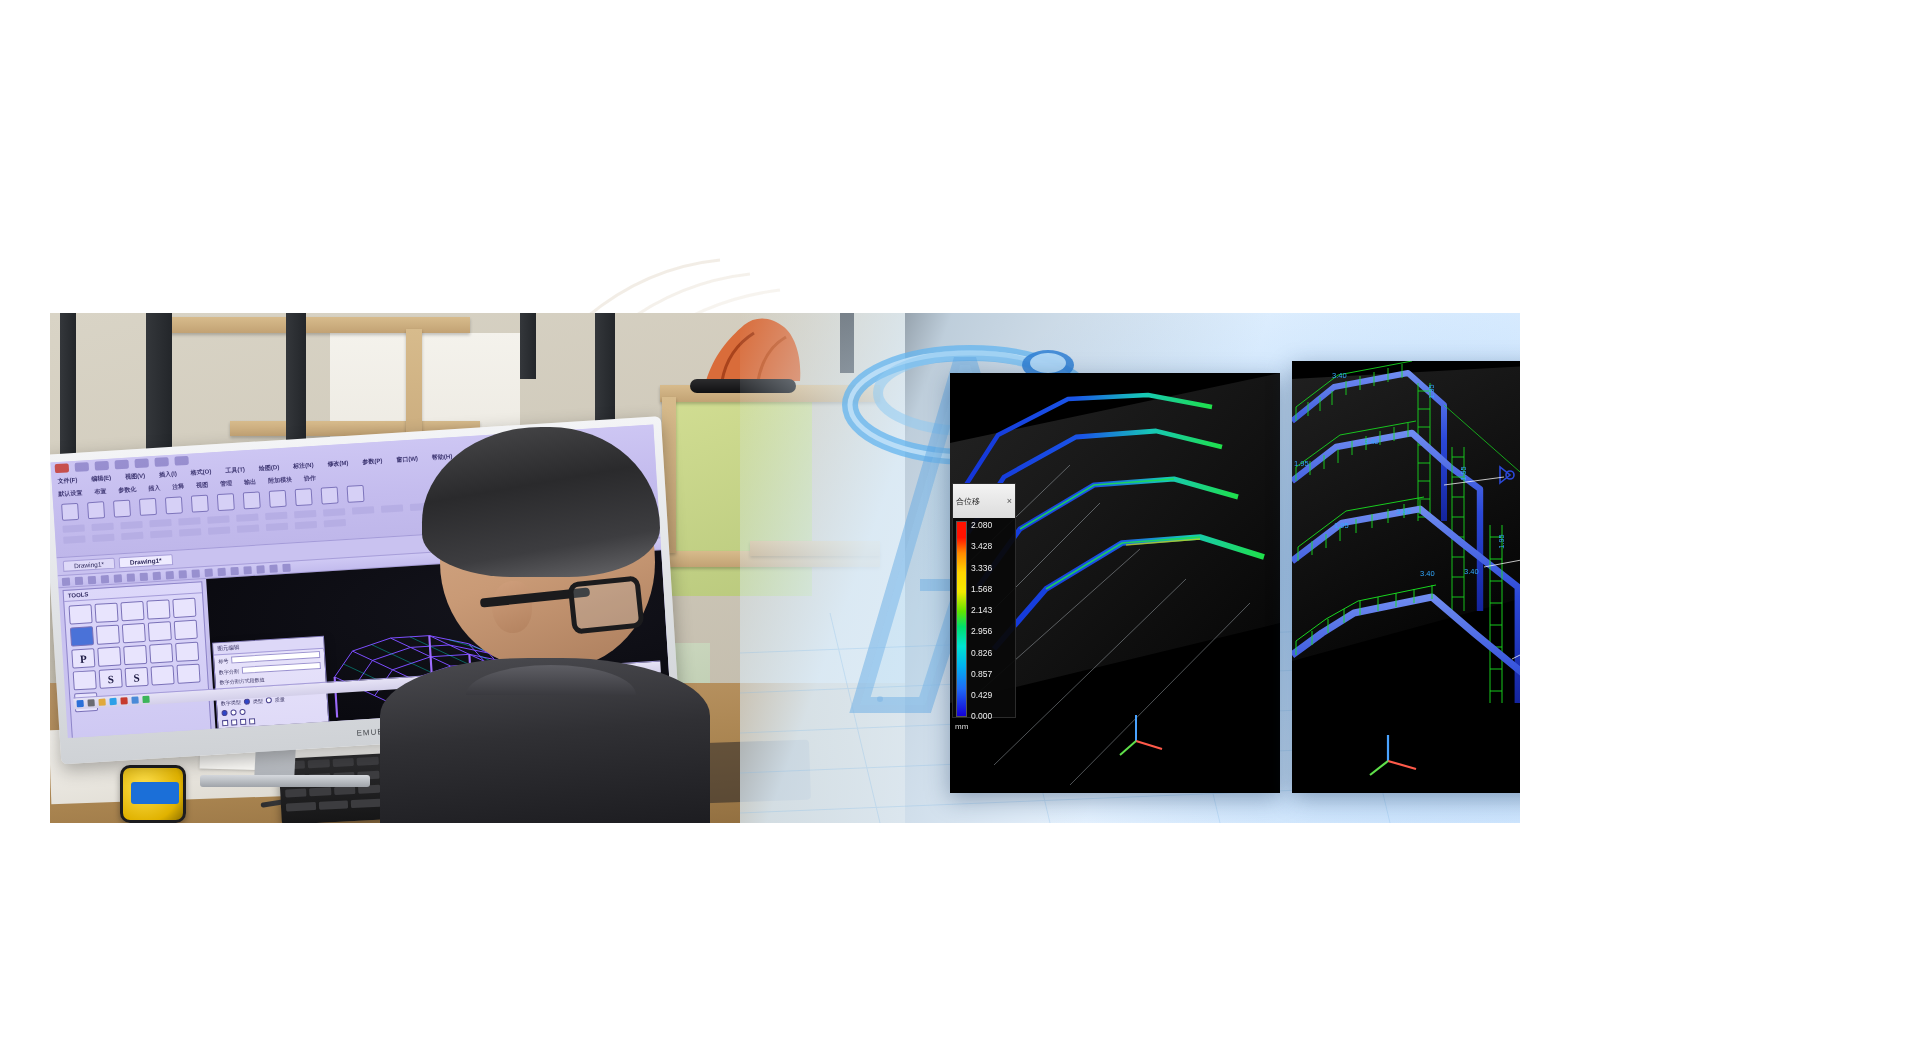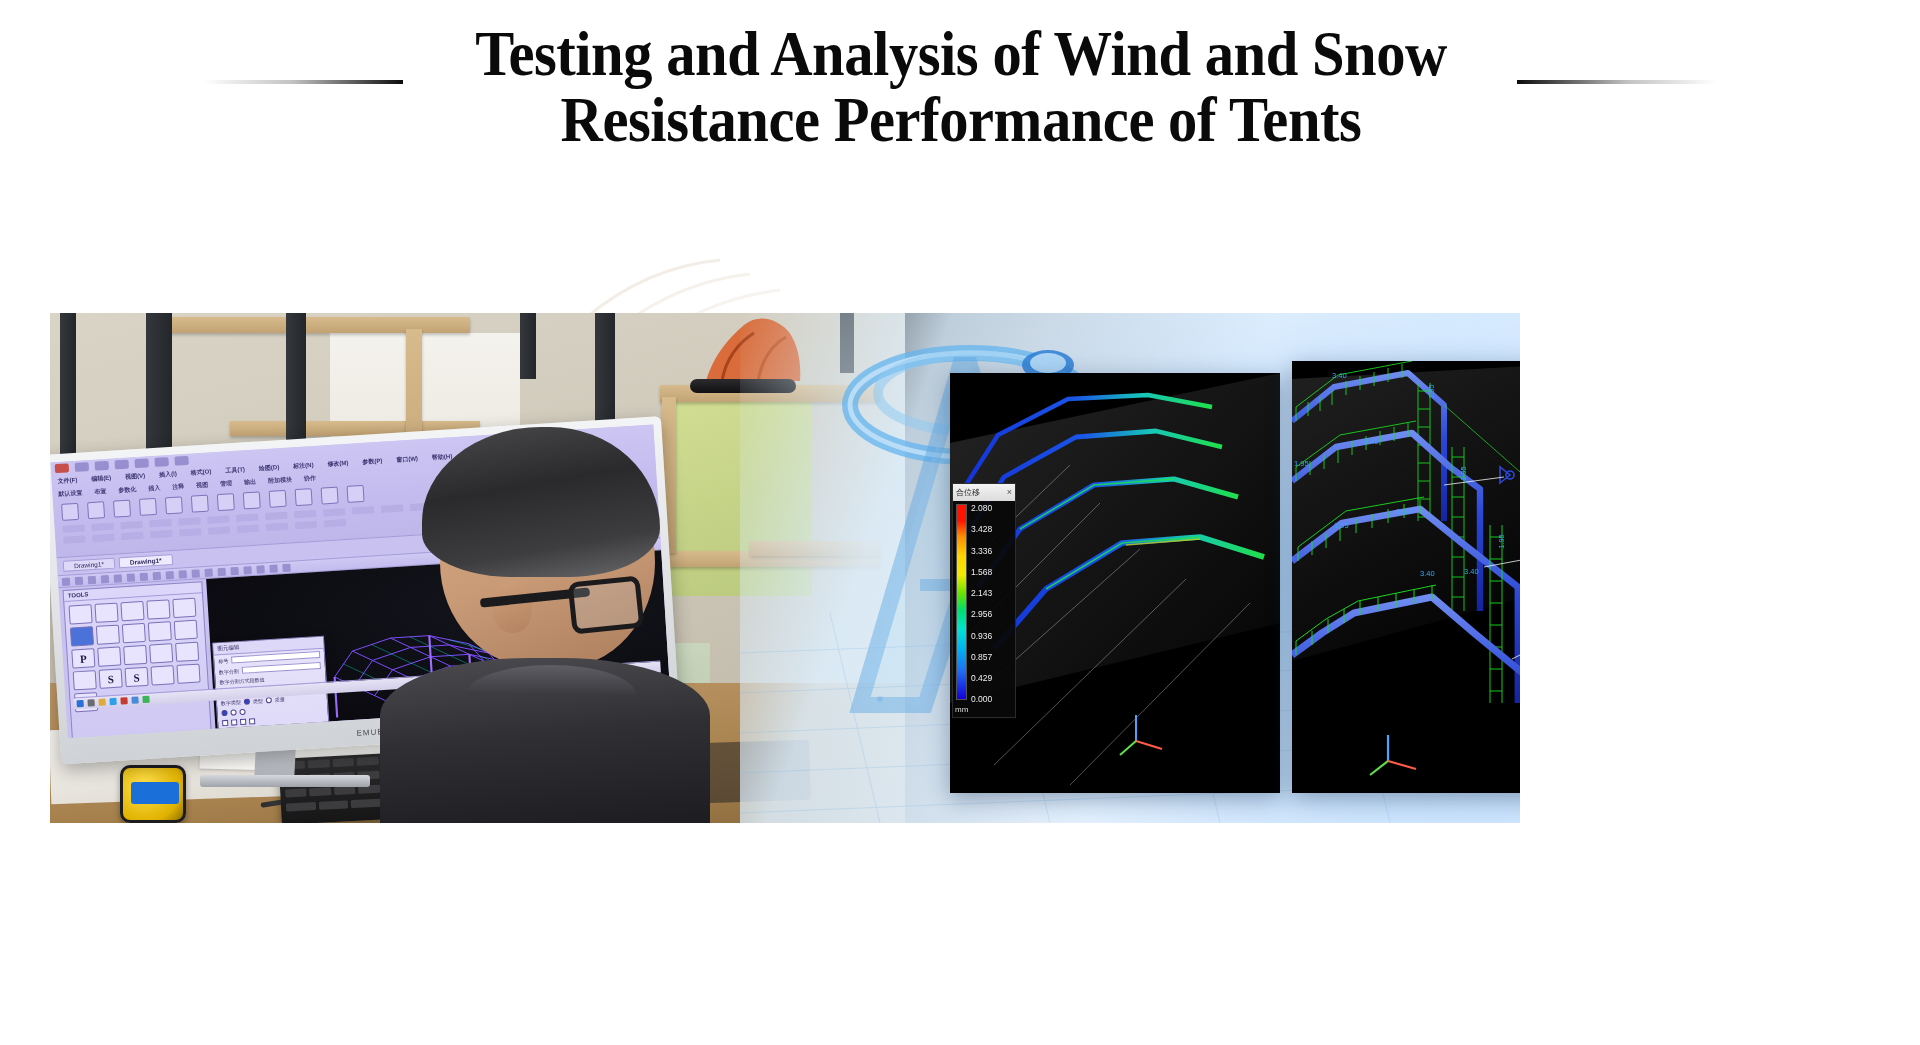--- a/index.html
+++ b/index.html
@@ -422,21 +422,21 @@
   .fea-left-inner { position:absolute; inset:0; overflow:hidden; }
 
   
   .legend {
     position:absolute; left:2px; top:110px;
     width: 64px; height: 235px;
     background: rgba(8,8,8,.94);
     border: 1px solid #2c2c2c;
   }
   .legend-titlebar {
-    height:17px;
+    height:34px;
     background: linear-gradient(180deg,#f3f3f3,#dcdcdc);
     display:flex; align-items:center; justify-content:space-between;
     padding: 0 3px;
   }
   .legend-title {
     font-family:"Liberation Sans", sans-serif; font-size:8px; color:#222;
   }
   .legend-close {
     font-family:"Liberation Sans", sans-serif; font-size:9px; color:#555;
     line-height:1; cursor:pointer;
@@ -486,28 +486,20 @@
     white-space:nowrap;
   }
 </style>
 </head>
 <body>
 
 <div id="page">
 
   <div class="header-block">
 
-    <div class="title-row">
-      <div class="rule left"></div>
-      <h1 class="page-title">
-        <span>Testing and Analysis of Wind and Snow</span><br>
-        <span>Resistance Performance of Tents</span>
-      </h1>
-      <div class="rule right"></div>
-    </div>
 
 
     <svg class="header-watermark" viewBox="0 0 420 200">
       <path d="M10,200 C60,90 140,20 240,10" fill="none" stroke="#cbb79a" stroke-width="3" opacity=".45"></path>
       <path d="M40,200 C95,100 170,35 270,24" fill="none" stroke="#cbb79a" stroke-width="3" opacity=".35"></path>
       <path d="M70,200 C130,112 200,52 300,40" fill="none" stroke="#cbb79a" stroke-width="3" opacity=".28"></path>
     </svg>
   </div>
 
   <div class="media-strip">
@@ -977,21 +969,21 @@
           </div>
           <div class="legend-body">
             <div class="legend-bar"></div>
             <div class="legend-ticks">
               <span>2.080</span>
               <span>3.428</span>
               <span>3.336</span>
               <span>1.568</span>
               <span>2.143</span>
               <span>2.956</span>
-              <span>0.936</span>
+              <span>0.826</span>
               <span>0.857</span>
               <span>0.429</span>
               <span>0.000</span>
             </div>
           </div>
           <div class="legend-unit">mm</div>
         </div>
       </div>
 
       <div class="fea-right">

